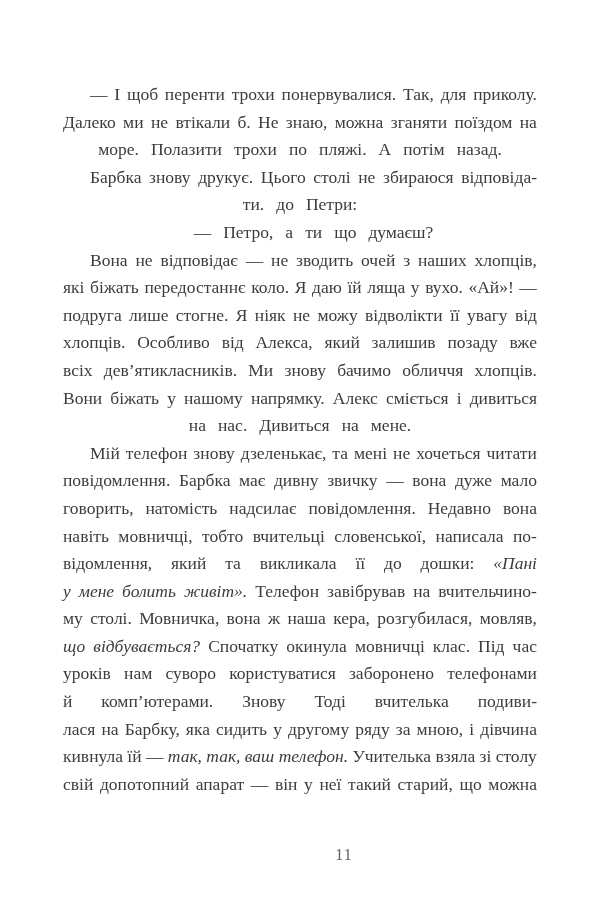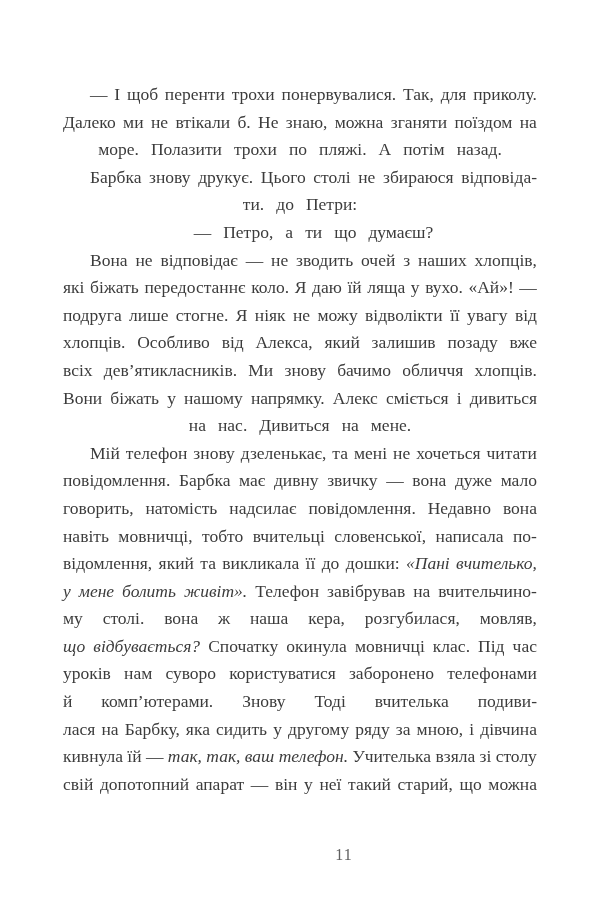--- a/index.html
+++ b/index.html
@@ -232,35 +232,35 @@
       </div>
       <div class="line">
         <span class="word">відомлення,</span>
         <span class="word">який</span>
         <span class="word">та</span>
         <span class="word">викликала</span>
         <span class="word">її</span>
         <span class="word">до</span>
         <span class="word">дошки:</span>
         <span class="word italic">«Пані</span>
-        <span class="word italic">вчителько,</span>
       </div>
       <div class="line">
         <span class="word italic">у</span>
         <span class="word italic">мене</span>
         <span class="word italic">болить</span>
         <span class="word italic">живіт».</span>
         <span class="word">Телефон</span>
         <span class="word">завібрував</span>
         <span class="word">на</span>
         <span class="word">вчительчино-</span>
       </div>
       <div class="line">
         <span class="word">му</span>
         <span class="word">столі.</span>
+        <span class="word">Мовничка,</span>
         <span class="word">вона</span>
         <span class="word">ж</span>
         <span class="word">наша</span>
         <span class="word">кера,</span>
         <span class="word">розгубилася,</span>
         <span class="word">мовляв,</span>
       </div>
       <div class="line">
         <span class="word italic">що</span>
         <span class="word italic">відбувається?</span>

